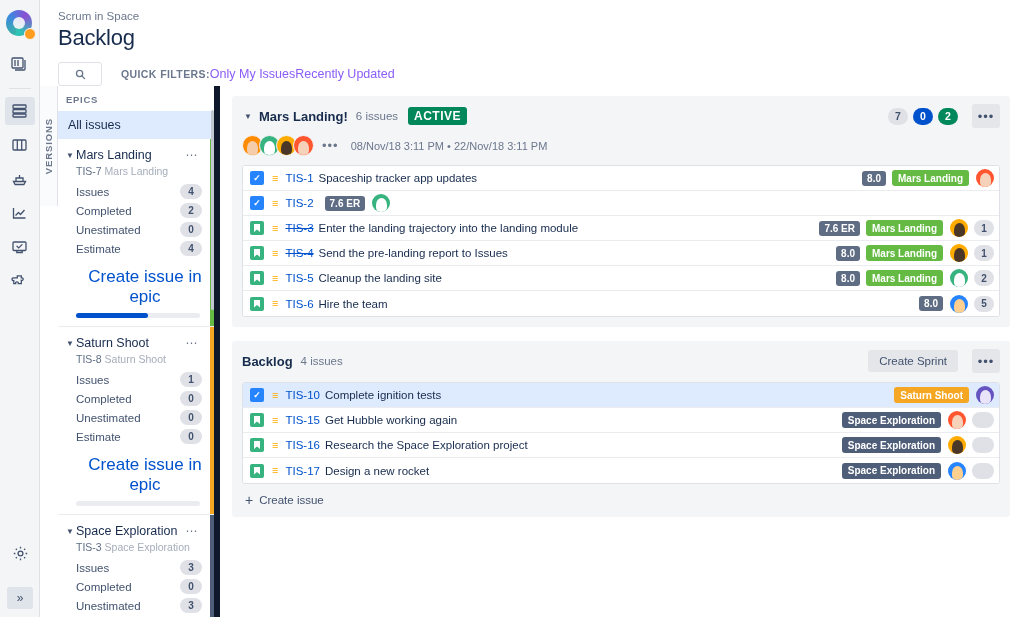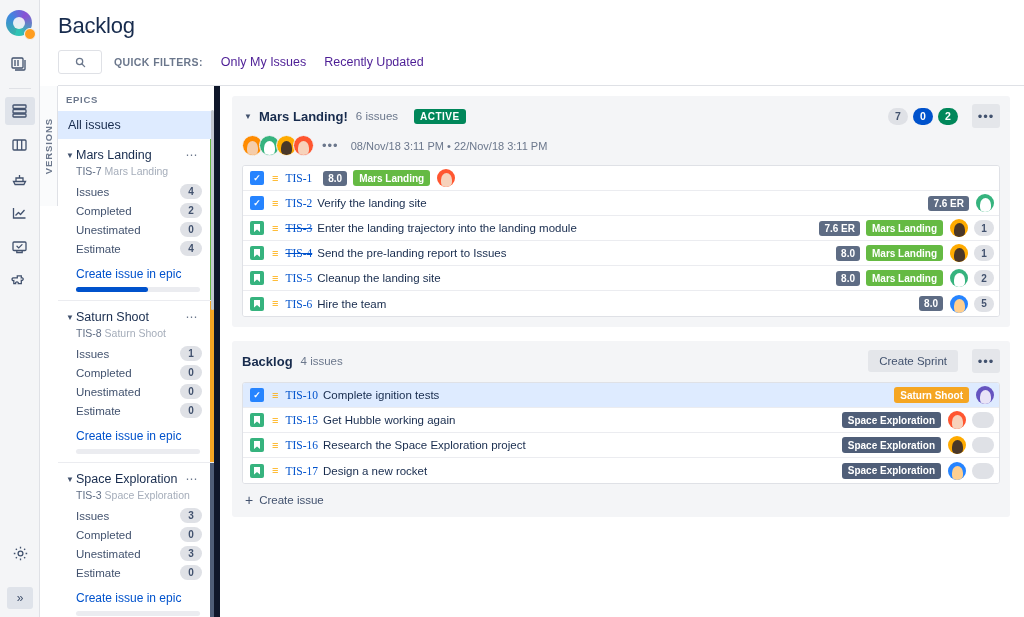--- a/index.html
+++ b/index.html
@@ -93,57 +93,57 @@
     display: flex; align-items: center; justify-content: space-between;
     padding: 2px 12px 2px 18px;
   }
   .epic-stat .lbl { font-size: 11.5px; color: #42526e; }
   .pill {
     min-width: 22px; height: 15px; border-radius: 8px; background: #dfe1e6;
     color: #42526e; font-size: 10px; font-weight: 700;
     display: flex; align-items: center; justify-content: center; padding: 0 6px;
   }
   .create-epic {
-    font-size: 12px; color: #0052cc; padding: 9px 0 6px 18px;
+    font-size: 17px; color: #0052cc; padding: 9px 0 6px 18px; text-align: center;
   }
   .progress {
     margin: 0 14px 0 18px; height: 5px; border-radius: 3px; background: #ebecf0;
   }
   .progress > i { display: block; height: 5px; border-radius: 3px; background: #0052cc; }
   .epic-scroll {
     position: absolute; right: 0px; top: 24px; width: 3px; height: 200px;
     background: #c1c7d0; border-radius: 2px;
   }
 
   
   .main { position: absolute; left: 40px; top: 0; right: 0; height: 617px; }
   .header { padding: 10px 0 0 18px; }
   .breadcrumb { font-size: 11.5px; color: #6b778c; }
   .page-title { font-size: 22px; color: #172b4d; font-weight: 500; margin-top: 3px; letter-spacing: -.2px; }
   .filters { display: flex; align-items: center; margin-top: 11px; }
   .search-box {
     width: 44px; height: 24px; border: 1px solid #dfe1e6; border-radius: 3px;
     display: flex; align-items: center; justify-content: center; background: #fff;
   }
-  .qf-label { font-size: 10.5px; font-weight: 700; color: #6b778c; letter-spacing: .4px; margin-left: 12px; }
-  .qf-link { font-size: 12.5px; color: #4c1d95; margin-left: 18px; }
+  .qf-label { font-size: 10.5px; font-weight: 700; color: #6b778c; letter-spacing: .4px; margin-left: 19px; }
+  .qf-link { font-size: 12.5px; color: #8b5cf6; }
   .hrule { height: 1px; background: #dfe1e6; margin-top: 11px; }
 
   
   .board {
     position: absolute; left: 180px; top: 96px; right: 0; bottom: 0;
     background: #fff; overflow: hidden; padding: 0 14px 0 12px;
   }
   .card { background: #f4f5f7; border-radius: 3px; margin-bottom: 14px; padding: 8px 10px 10px; }
   .card-top { display: flex; align-items: center; }
   .sprint-name { font-size: 13px; font-weight: 700; color: #172b4d; margin-left: 5px; }
   .issues-count { font-size: 11.5px; color: #6b778c; margin-left: 8px; }
   .tag-active {
-    background: #00875a; color: #fff; font-size: 10px; font-weight: 700;
-    letter-spacing: .5px; padding: 2px 6px; border-radius: 3px; margin-left: 16px;
+    background: #00875a; color: #fff; font-size: 12px; font-weight: 700;
+    letter-spacing: .5px; padding: 2px 6px; border-radius: 3px; margin-left: 10px;
   }
   .spacer { flex: 1; }
   .count-badges { display: flex; align-items: center; gap: 5px; }
   .cb { min-width: 20px; height: 17px; border-radius: 9px; font-size: 10.5px; font-weight: 700;
         display:flex; align-items:center; justify-content:center; padding: 0 6px; }
   .cb.grey { background: #dfe1e6; color: #42526e; }
   .cb.blue { background: #0052cc; color: #fff; }
   .cb.green { background: #00875a; color: #fff; }
   .more-btn {
     width: 28px; height: 24px; border-radius: 3px; background: #e4e6ea;
@@ -181,21 +181,21 @@
   }
   .story {
     width: 14px; height: 14px; border-radius: 2px; background: #36b37e;
     display: flex; align-items: center; justify-content: center; flex: 0 0 14px;
   }
   .story i {
     width: 6px; height: 8px; background: #fff; display: block;
     clip-path: polygon(0 0, 100% 0, 100% 100%, 50% 70%, 0 100%);
   }
   .prio { color: #ffab00; font-size: 11px; margin: 0 7px 0 8px; line-height: 1; font-weight: 700; }
-  .key { font-size: 11.5px; color: #0052cc; margin-right: 5px; font-family: Liberation Serif, serif; }
+  .key { font-size: 11.5px; color: #0052cc; margin-right: 5px; }
   .key.done { text-decoration: line-through; }
   .summ { font-size: 11.5px; color: #172b4d; flex: 1; }
   .est {
     background: #5e6c84; color: #fff; font-size: 10px; font-weight: 600;
     border-radius: 3px; padding: 2px 5px; margin-left: 6px; white-space: nowrap;
   }
   .epic-tag {
     color: #fff; font-size: 10px; font-weight: 600; border-radius: 3px;
     padding: 2.5px 6px; margin-left: 6px; white-space: nowrap; max-width: 104px;
     overflow: hidden; text-overflow: ellipsis;
@@ -297,20 +297,21 @@
           <path d="M8.5 1.8v1.6M8.5 13.6v1.6M1.8 8.5h1.6M13.6 8.5h1.6M3.8 3.8l1.1 1.1M12.1 12.1l1.1 1.1M13.2 3.8l-1.1 1.1M4.9 12.1l-1.1 1.1"></path>
         </svg>
       </div>
       <div class="rail-expand">»</div>
     </div>
   </div>
 
   <div class="main">
 
     <div class="header">
+      <div class="breadcrumb">Scrum in Space</div>
       <div class="page-title">Backlog</div>
       <div class="filters">
         <div class="search-box" title="">
           <svg width="11" height="11" viewBox="0 0 12 12" fill="none" stroke="#6b778c" stroke-width="1.4">
             <circle cx="5" cy="5" r="3.4"></circle>
               <path d="M7.6 7.6L10.5 10.5" stroke-linecap="round"></path>
           </svg>
         </div>
         <div class="qf-label">QUICK FILTERS:</div>
         <div class="qf-link">Only My Issues</div>
@@ -343,30 +344,30 @@
             <span class="av a4"></span>
           </span>
           <span class="sprint-dots">•••</span>
           <span class="sprint-dates">08/Nov/18 3:11 PM • 22/Nov/18 3:11 PM</span>
         </div>
         <div class="rows">
             <div class="row">
     <span class="ck">✓</span>
     <span class="prio">≡</span>
     <span class="key">TIS-1</span>
+    <span class="summ">Spaceship tracker app updates</span>
     <span class="est">8.0</span>
               <span class="epic-tag" style="background:#65ba43">Mars Landing</span>
     <span class="row-av a4"></span>
 
   </div>
             <div class="row">
     <span class="ck">✓</span>
     <span class="prio">≡</span>
     <span class="key">TIS-2</span>
-    <span class="summ">Verify the landing site</span>
     <span class="est">7.6 ER</span>
     <span class="row-av a2"></span>
 
   </div>
             <div class="row">
     <span class="story">
                 <i></i>
               </span>
     <span class="prio">≡</span>
     <span class="key done">TIS-3</span>

